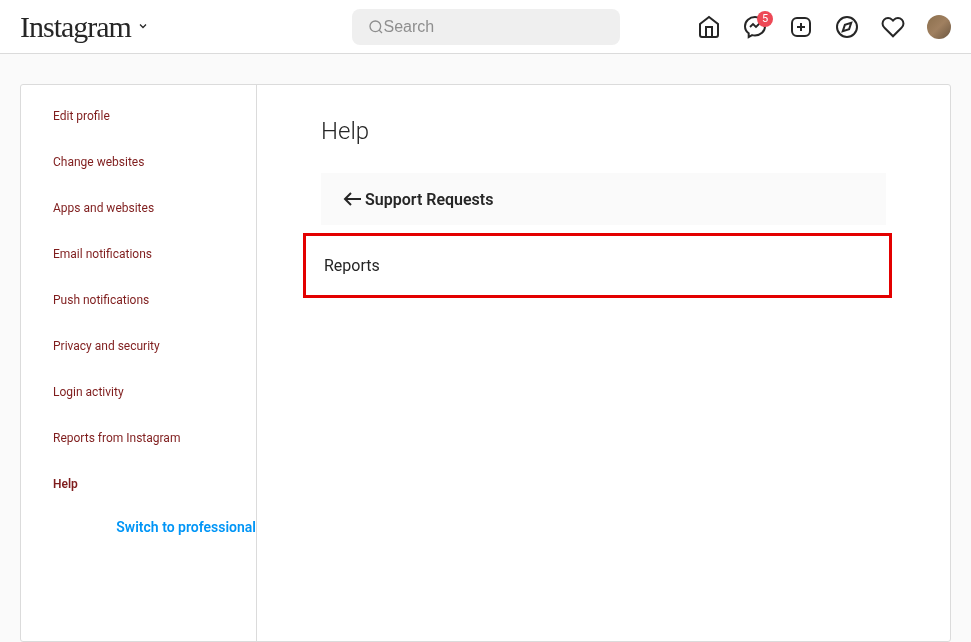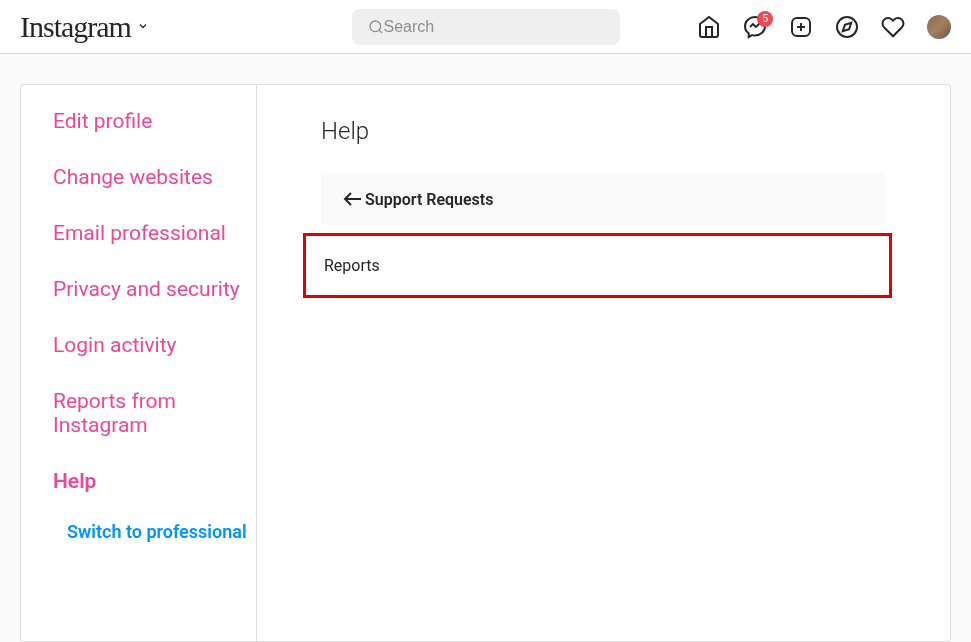--- a/index.html
+++ b/index.html
@@ -21,24 +21,24 @@
     .nav-icon svg { width: 24px; height: 24px; }
     .badge { position: absolute; top: -4px; right: -6px; background: #ed4956; color: #fff; border-radius: 50%; min-width: 16px; height: 16px; font-size: 11px; display: flex; align-items: center; justify-content: center; font-weight: 400; padding: 0 3px; }
     .avatar { width: 24px; height: 24px; border-radius: 50%; background: linear-gradient(135deg, #8b6f4d 0%, #a08060 50%, #6b5640 100%); cursor: pointer; }
     
     
     .content-wrap { padding: 30px 20px 0 20px; }
     .panel { background: #fff; border: 1px solid #dbdbdb; border-radius: 3px; display: flex; height: 558px; }
     
     
     .sidebar { width: 236px; border-right: 1px solid #dbdbdb; padding: 0; display: flex; flex-direction: column; }
-    .sidebar-item { padding: 16px 16px 16px 30px; font-size: 21px; color: #ec4899; cursor: pointer; border-left: 2px solid transparent; }
+    .sidebar-item { padding: 16px 16px 16px 30px; font-size: 12px; color: #7f1d1d; cursor: pointer; border-left: 2px solid transparent; }
     .sidebar-item.active { font-weight: 600; }
     .sidebar-item:first-child { padding-top: 24px; }
-    .switch-link { padding: 12px 0 4px 46px; font-size: 18px; color: #0095f6; font-weight: 600; cursor: pointer; }
+    .switch-link { padding: 12px 0 4px 46px; font-size: 14px; color: #0095f6; font-weight: 600; cursor: pointer; text-align: right; }
     
     
     .main { flex: 1; padding: 32px 64px; }
     .page-title { font-size: 24px; font-weight: 300; color: #262626; margin-bottom: 28px; }
     
     .support-header { background: #fafafa; display: flex; align-items: center; padding: 14px 20px; margin-bottom: 8px; }
     .back-arrow { width: 24px; height: 24px; display: flex; align-items: center; justify-content: center; cursor: pointer; }
     .back-arrow svg { width: 24px; height: 24px; }
     .support-title { font-size: 16px; font-weight: 600; color: #262626; }
     
@@ -103,21 +103,23 @@
     <div class="avatar"></div>
   </div>
 </div>
 
 <div class="content-wrap">
   <div class="panel">
 
     <div class="sidebar">
       <div class="sidebar-item">Edit profile</div>
       <div class="sidebar-item">Change websites</div>
-      <div class="sidebar-item">Email professional</div>
+      <div class="sidebar-item">Apps and websites</div>
+      <div class="sidebar-item">Email notifications</div>
+      <div class="sidebar-item">Push notifications</div>
       <div class="sidebar-item">Privacy and security</div>
       <div class="sidebar-item">Login activity</div>
       <div class="sidebar-item">Reports from Instagram</div>
       <div class="sidebar-item active">Help</div>
       <div class="switch-link">Switch to professional</div>
     </div>
 
     <div class="main">
       <h1 class="page-title">Help</h1>
 

